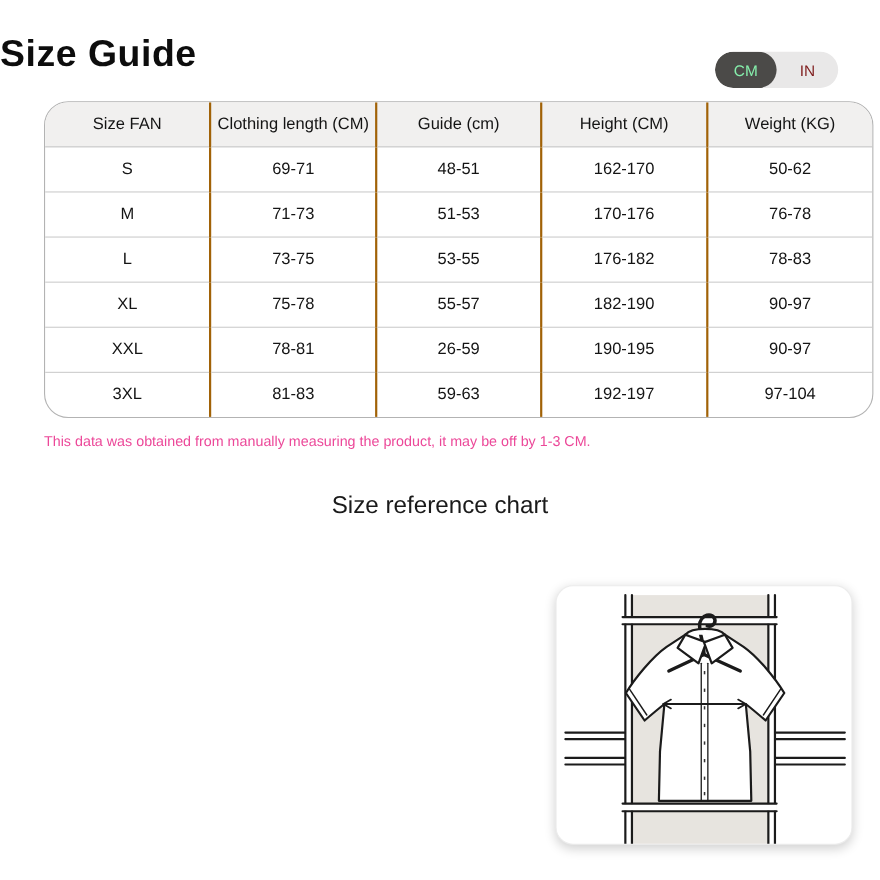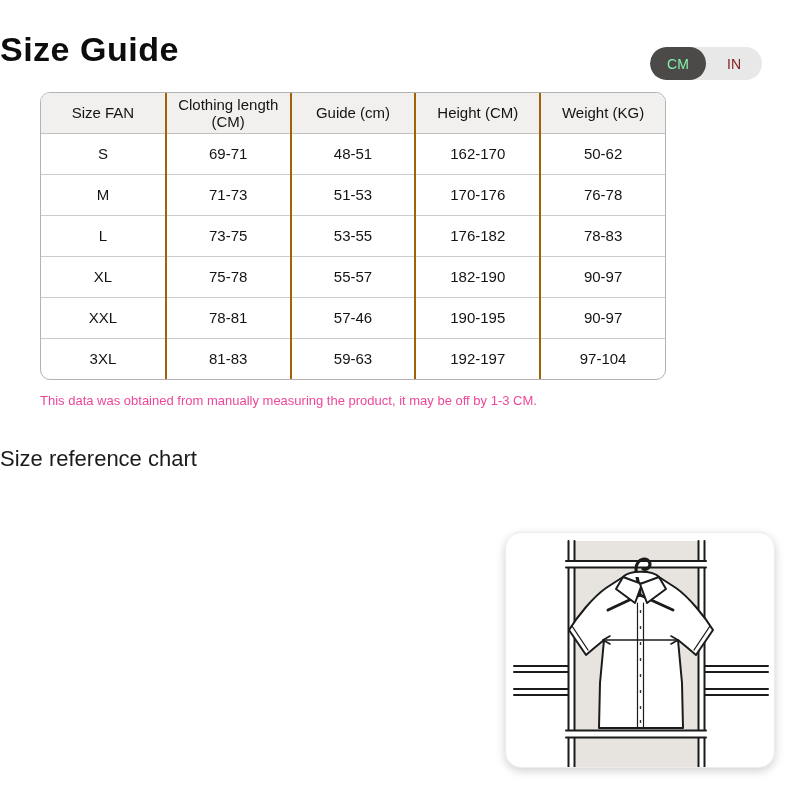--- a/index.html
+++ b/index.html
@@ -38,23 +38,23 @@
     color: #7f1d1d;
     border-radius: 17px;
     cursor: pointer;
   }
   .toggle-opt.selected {
     background: #4b4a48;
     color: #86efac;
   }
   .table-wrap {
     margin: 26px 38px 0 40px;
-    width: 626px;
+    width: 754px;
     border: 1px solid #b3b3b3;
-    border-radius: 10px;
+    border-radius: 22px;
     overflow: hidden;
     background: #fff;
   }
   table.size-table {
     width: 100%;
     border-collapse: collapse;
     table-layout: fixed;
   }
   table.size-table th, table.size-table td {
     text-align: center;
@@ -71,21 +71,21 @@
     height: 40px;
   }
   table.size-table tbody tr + tr td { border-top: 1px solid #cccccc; }
   .note {
     margin: 13px 40px 0 40px;
     font-size: 13px;
     color: #ec4899;
   }
   .ref-heading {
     margin-top: 38px;
-    text-align: left;
+    text-align: center;
     font-size: 22px;
     font-weight: 500;
     color: #1a1a1a;
   }
   .ref-card {
     position: absolute;
     left: 505px; top: 532px;
     width: 270px; height: 236px;
     background: #ffffff;
     border: 1px solid #ececec;
@@ -142,21 +142,21 @@
         <tr>
           <td>XL</td>
           <td>75-78</td>
           <td>55-57</td>
           <td>182-190</td>
           <td>90-97</td>
         </tr>
         <tr>
           <td>XXL</td>
           <td>78-81</td>
-          <td>57-46</td>
+          <td>26-59</td>
           <td>190-195</td>
           <td>90-97</td>
         </tr>
         <tr>
           <td>3XL</td>
           <td>81-83</td>
           <td>59-63</td>
           <td>192-197</td>
           <td>97-104</td>
         </tr>

